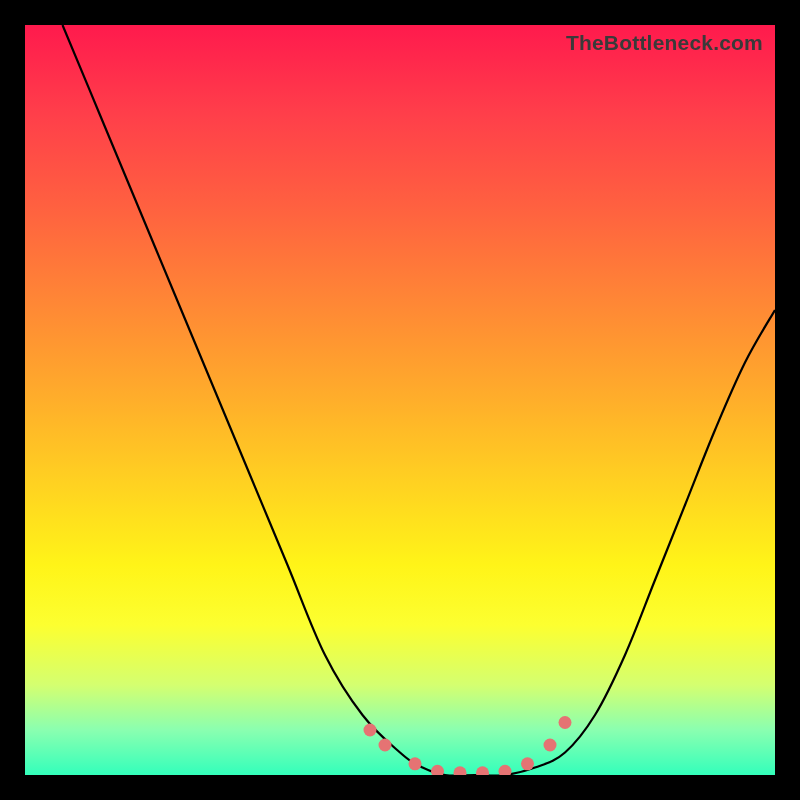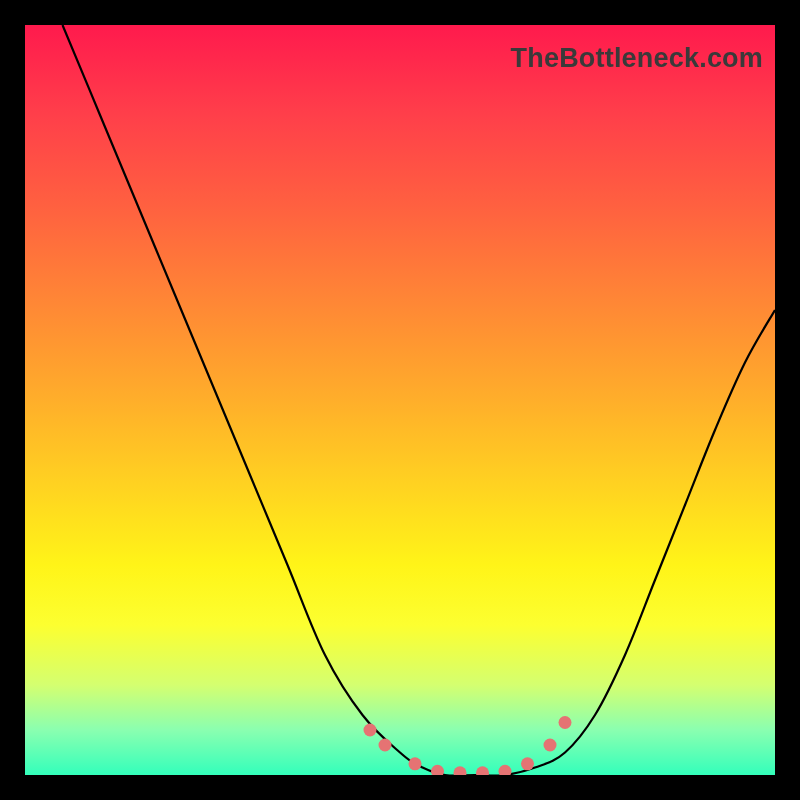--- a/index.html
+++ b/index.html
@@ -27,24 +27,24 @@
       #fff418 72%,
       #fcff30 80%,
       #d4ff70 88%,
       #8affb0 94%,
       #33ffbb 100%
     );
     overflow: hidden;
   }
   .watermark {
     position: absolute;
-    top: 18px;
+    top: 6px;
     right: 12px;
     color: #3a3a3a;
-    font-size: 27px;
+    font-size: 21px;
     font-weight: 600;
     letter-spacing: 0.2px;
     user-select: none;
   }
   svg.curve {
     position: absolute;
     left: 0; top: 0;
     width: 750px;
     height: 750px;
   }

